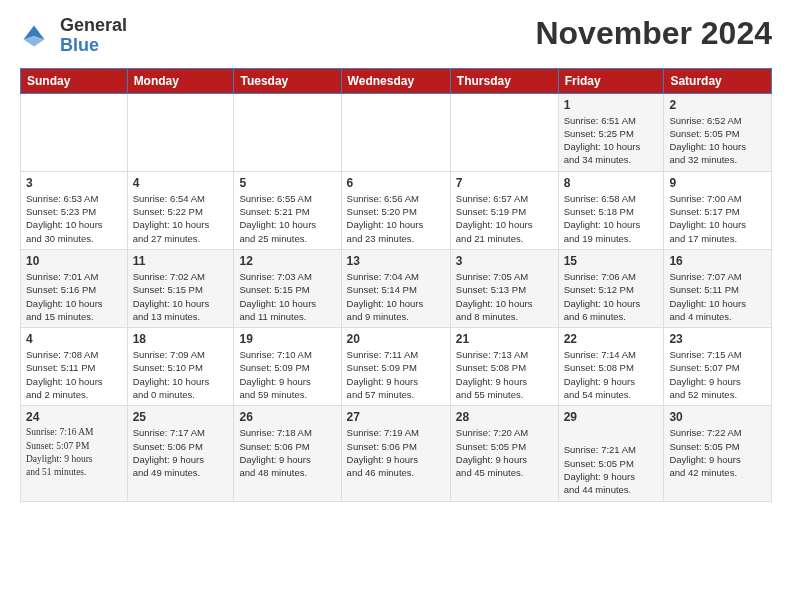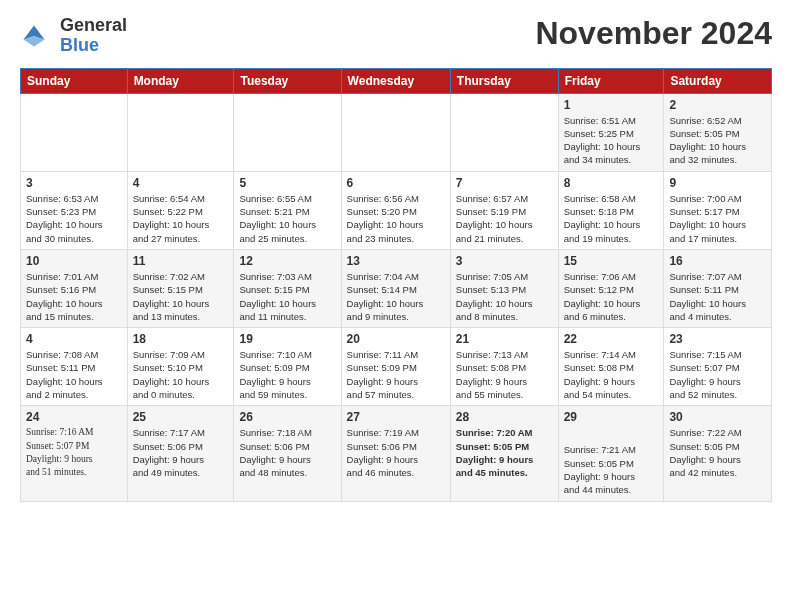--- a/index.html
+++ b/index.html
@@ -324,21 +324,21 @@
           </td>
           <td>
             <span class="day-num">27</span>
             <div class="day-info" style="white-space: pre-line;">Sunrise: 7:19 AM
 Sunset: 5:06 PM
 Daylight: 9 hours
 and 46 minutes.</div>
           </td>
           <td>
             <span class="day-num">28</span>
-            <div class="day-info" style="white-space: pre-line; font-weight: bold;">Sunrise: 7:20 AM
+            <div class="day-info" style="white-space: pre-line;">Sunrise: 7:20 AM
 Sunset: 5:05 PM
 Daylight: 9 hours
 and 45 minutes.</div>
           </td>
           <td>
             <span class="day-num">29</span>
             <div class="day-info" style="white-space: pre-line; margin-top: 19px;">Sunrise: 7:21 AM
 Sunset: 5:05 PM
 Daylight: 9 hours
 and 44 minutes.</div>

